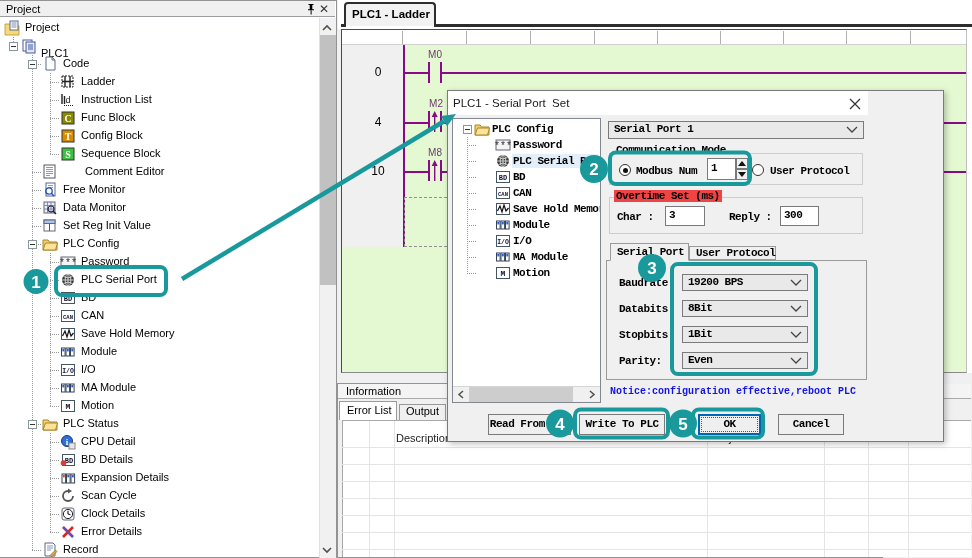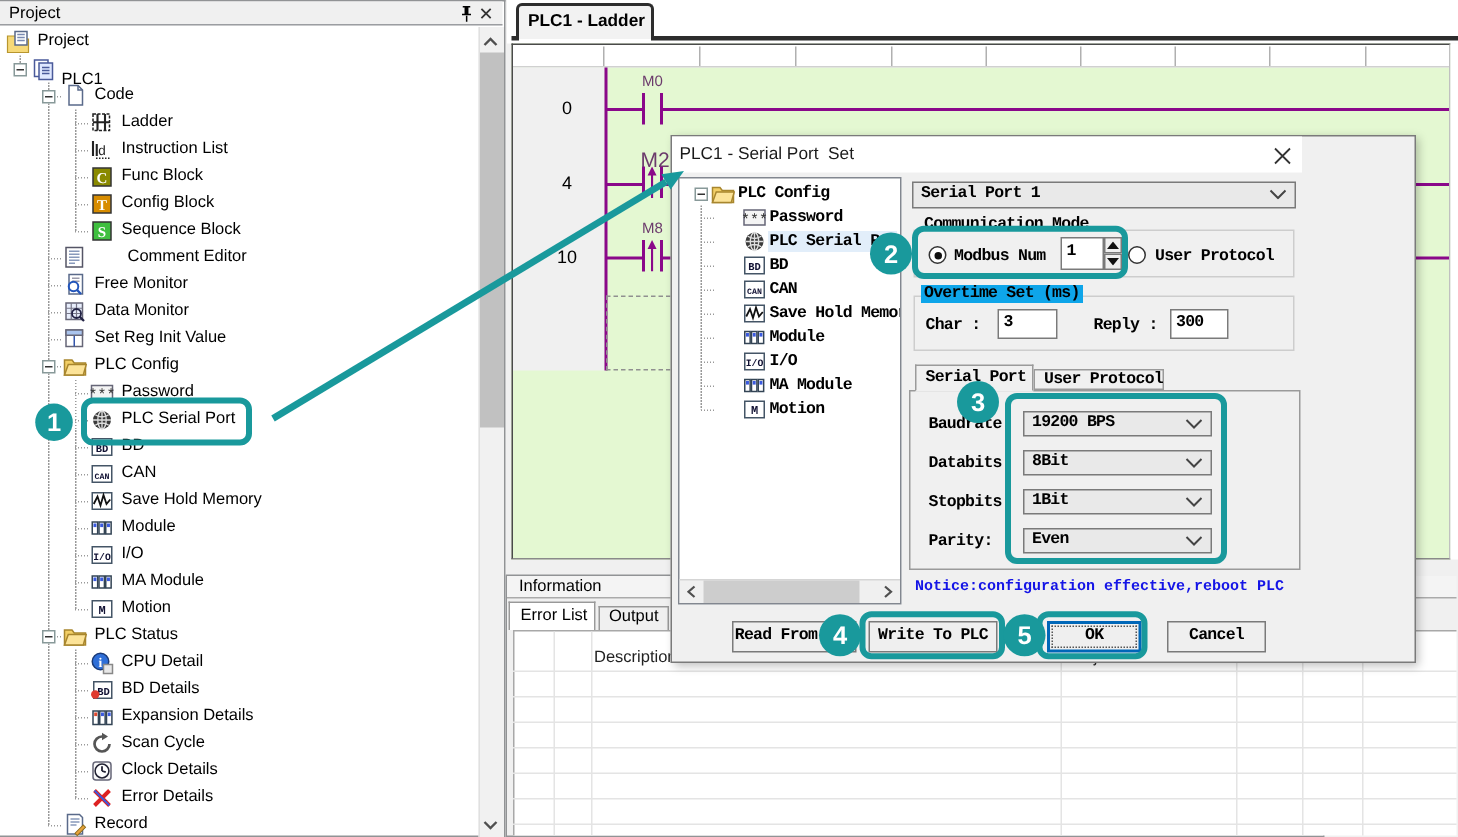--- a/index.html
+++ b/index.html
@@ -278,21 +278,21 @@
 <div class="abs" style="left:98px;top:42px;width:526px;height:1.6px;background:#8a088a;"></div>
 <div class="abs" style="left:62px;top:92px;width:26px;height:1.6px;background:#8a088a;"></div>
 <div class="abs" style="left:98px;top:92px;width:526px;height:1.6px;background:#8a088a;"></div>
 <div class="abs" style="left:62px;top:141px;width:26px;height:1.6px;background:#8a088a;"></div>
 <div class="abs" style="left:98px;top:141px;width:526px;height:1.6px;background:#8a088a;"></div>
 <div class="abs" style="left:86px;top:32px;width:1.6px;height:21px;background:#8a088a;"></div>
 <div class="abs" style="left:98.4px;top:32px;width:1.6px;height:21px;background:#8a088a;"></div>
 <div class="abs" style="left:85px;top:19px;width:16px;text-align:center;font-size:10px;color:#6c3b6c;">M0</div>
 <div class="abs" style="left:86px;top:81px;width:1.6px;height:21px;background:#8a088a;"></div>
 <div class="abs" style="left:98.4px;top:81px;width:1.6px;height:21px;background:#8a088a;"></div>
-<div class="abs" style="left:85px;top:68px;width:16px;text-align:center;font-size:14px;color:#6c3b6c;">M2</div>
+<div class="abs" style="left:85px;top:68px;width:16px;text-align:right;font-size:10px;color:#6c3b6c;">M2</div>
 <svg class="abs" style="left:88px;top:81px;" width="10" height="21" viewBox="0 0 10 21">
       <path d="M4.7 21 L4.7 4" stroke="#8a088a" stroke-width="1.4"></path>
       <path d="M4.7 0 L1.7 6 L7.7 6 z" fill="#8a088a"></path>
     </svg>
 <div class="abs" style="left:86px;top:130px;width:1.6px;height:21px;background:#8a088a;"></div>
 <div class="abs" style="left:98.4px;top:130px;width:1.6px;height:21px;background:#8a088a;"></div>
 <div class="abs" style="left:85px;top:117px;width:16px;text-align:center;font-size:10px;color:#6c3b6c;">M8</div>
 <svg class="abs" style="left:88px;top:130px;" width="10" height="21" viewBox="0 0 10 21">
       <path d="M4.7 21 L4.7 4" stroke="#8a088a" stroke-width="1.4"></path>
       <path d="M4.7 0 L1.7 6 L7.7 6 z" fill="#8a088a"></path>
@@ -438,21 +438,21 @@
 <div class="abs" style="left:288px;top:78px;width:12px;height:11px;background:#f0f0f0;border:1px solid #7a7a7a;"></div>
 <svg class="abs" style="left:290px;top:70px;" width="8" height="5">
       <path d="M4 0 L8 5 L0 5 z" fill="#111"></path>
     </svg>
 <svg class="abs" style="left:290px;top:81px;" width="8" height="5">
       <path d="M4 5 L8 0 L0 0 z" fill="#111"></path>
     </svg>
 <div class="abs" style="left:304px;top:73px;width:12px;height:12px;border:1.5px solid #333;border-radius:50%;background:#fff;"></div>
 <div class="abs m" style="left:322px;top:74px;">User Protocol</div>
 <div class="abs" style="left:161px;top:106px;width:254px;height:37px;border:1px solid #cdcdcd;"></div>
-<div class="abs m" style="left:166px;top:99px;background:#0ea5e9;padding:0 2px;">Overtime Set (ms)</div>
+<div class="abs m" style="left:166px;top:99px;background:#ef4444;padding:0 2px;">Overtime Set (ms)</div>
 <div class="abs m" style="left:169px;top:120px;">Char :</div>
 <div class="abs" style="left:217px;top:115px;width:40px;height:20px;background:#fff;border:1px solid #7a7a7a;"></div>
 <div class="abs m" style="left:221px;top:118px;">3</div>
 <div class="abs m" style="left:281px;top:120px;">Reply :</div>
 <div class="abs" style="left:332px;top:115px;width:39px;height:20px;background:#fff;border:1px solid #7a7a7a;"></div>
 <div class="abs m" style="left:336px;top:118px;">300</div>
 <div class="abs" style="left:158px;top:169px;width:261px;height:120px;background:#f0f0f0;border:1px solid #9a9a9a;"></div>
 <div class="abs" style="left:241px;top:155px;width:87px;height:14px;background:#f0f0f0;border:1px solid #9a9a9a;"></div>
 <div class="abs m" style="left:248px;top:156px;">User Protocol</div>
 <div class="abs" style="left:162px;top:152px;width:79px;height:18px;background:#f0f0f0;border:1px solid #9a9a9a;border-bottom:1px solid #f0f0f0;"></div>

